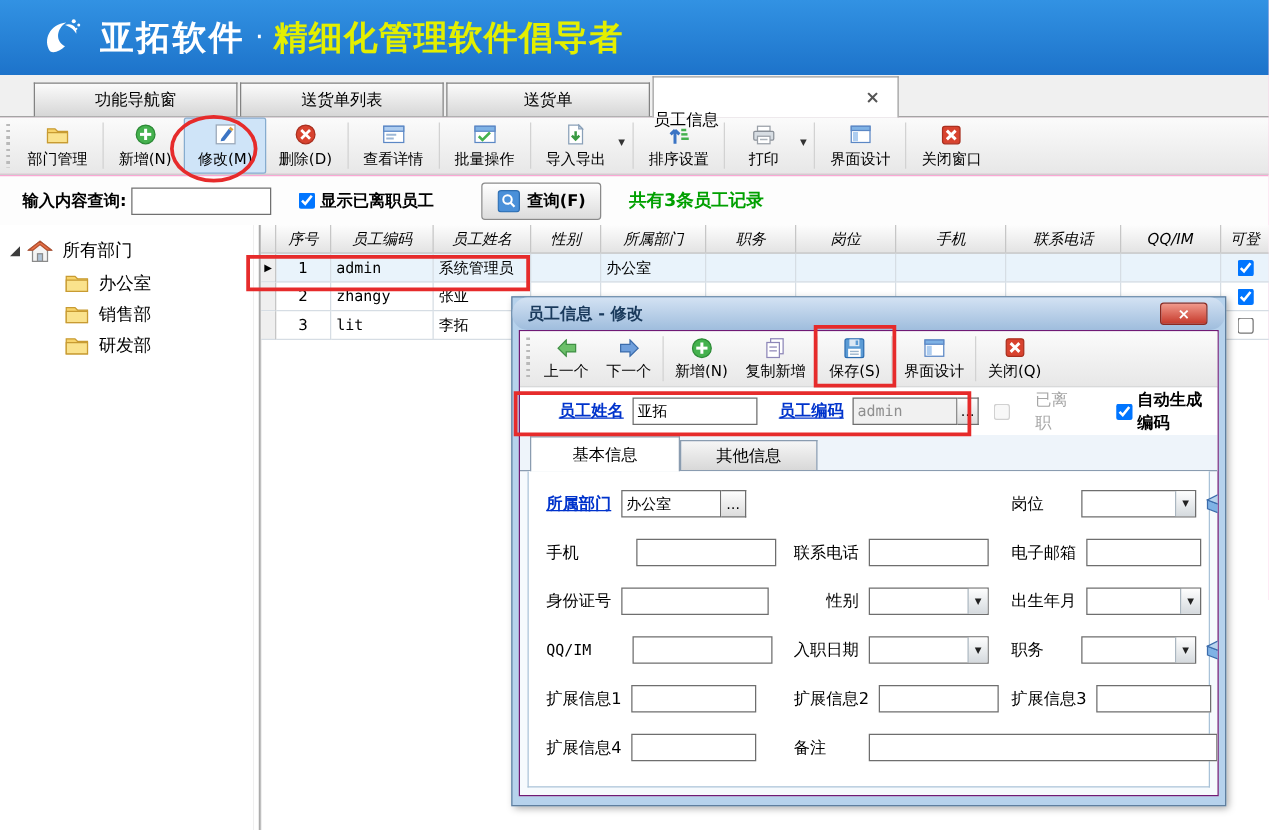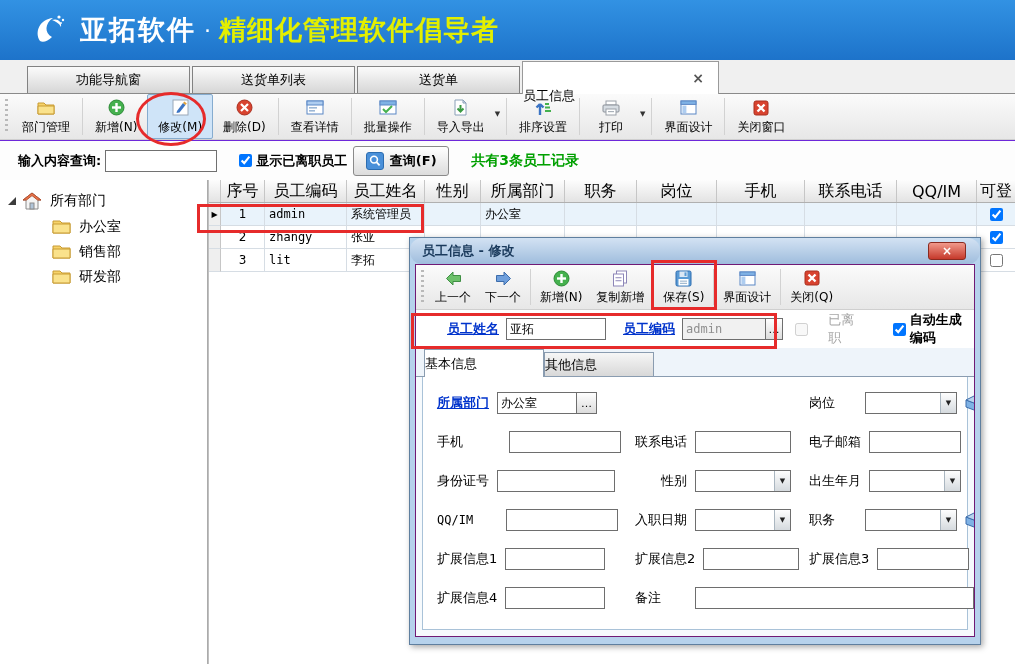--- a/index.html
+++ b/index.html
@@ -1,18 +1,18 @@
 <!DOCTYPE html>
 <html><head>
 <meta charset="utf-8">
 <style>
   * { margin:0; padding:0; box-sizing:border-box; }
   html,body { width:1015px; height:664px; }
   body { font-family:"DejaVu Sans",sans-serif; font-size:12px; color:#000; background:#fff; overflow:hidden; }
-  .screen { position:relative; width:1015px; height:480px; background:#6d28d9; }
+  .screen { position:relative; width:1015px; height:480px; background:#f9a8d4; }
 
   
   .app-header { position:absolute; left:0; top:0; width:1015px; height:60px;
     background:linear-gradient(#3292e3,#1d73ca); display:flex; align-items:center; }
   .logo-wrap { display:flex; align-items:center; margin-left:30px; }
   .logo-mark { width:40px; height:40px; margin-right:10px; }
   .logo-text { color:#fff; font-size:27px; font-weight:bold; letter-spacing:2px; }
   .logo-dot { color:#fff; font-size:22px; margin:0 8px; }
   .slogan { color:#e3ef00; font-size:27px; font-weight:bold; letter-spacing:1px;text-align:center; }
 
@@ -43,21 +43,21 @@
   .tsep { width:1px; background:#d2d2d2; margin:4px 2px; }
   .tarrow { display:flex; align-items:flex-start; padding-top:16px; font-size:7px; color:#333; margin:0 4px 0 0; }
 
   
   .filterbar { position:absolute; left:0; top:141px; width:1015px; height:39px; background:#fdfdfd;
     display:flex; align-items:center; }
   .q-label { font-weight:bold; margin-left:18px; font-size:13px; }
   .q-input { width:112px; height:22px; border:1px solid #707070; margin-left:4px; font-size:12px; padding:0 3px; background:#fff; }
   .q-check { display:flex; align-items:center; margin-left:22px; font-size:13px; font-weight:bold; }
   .q-check input { margin-right:4px; }
-  .q-btn { margin-left:6px; height:30px; width:96px; border:1px solid #8a8a8a; border-radius:3px;
+  .q-btn { margin-left:38px; height:30px; width:96px; border:1px solid #8a8a8a; border-radius:3px;
     background:linear-gradient(#ffffff,#dcdcdc); display:flex; align-items:center; justify-content:center;
     font-size:13px; font-weight:bold; cursor:pointer;text-align:right; }
   .q-btn .mag { width:18px; height:18px; margin-right:6px; }
   .rec-count { color:#00a000; font-size:14px; font-weight:bold; margin-left:22px; }
 
   
   .main { position:absolute; left:0; top:180px; width:1015px; height:484px; }
   .tree { position:absolute; left:0; top:0; width:204px; height:484px; background:#fff;
     border-right:1px solid #ababab; }
   .tree:after { content:""; position:absolute; right:-5px; top:0; width:4px; height:484px; background:#fff; border-right:1px solid #ababab; }
@@ -65,21 +65,21 @@
   .tree-exp { width:0; height:0; border-left:8px solid transparent; border-bottom:8px solid #3c3c3c; margin-right:6px; }
   .tree-root .tico { margin-right:8px; }
   .tree-item { display:flex; align-items:center; height:25px; margin-left:52px; font-size:14px; }
   .tree-item .tico { margin-right:8px; }
 
   
   .grid { position:absolute; left:208px; top:0; right:0; height:484px; background:#fff; border-left:1px solid #c0c0c0; }
   .g-row { display:grid; grid-template-columns:12px 44px 82px 78px 56px 84px 72px 80px 88px 92px 80px 39px; height:23px; }
   .g-h { background:linear-gradient(#fdfdfd,#e3e3e3); border-bottom:1px solid #b0b0b0; }
   .g-h .g-cell { border-right:1px solid #c6c6c6; display:flex; align-items:center; justify-content:center;
-    font-size:16px; white-space:nowrap; overflow:hidden; }
+    font-size:12px; white-space:nowrap; overflow:hidden;font-style:italic; }
   .g-b .g-cell { border-right:1px solid #d6dde4; border-bottom:1px solid #d6dde4; display:flex; align-items:center;
     padding:0 4px; white-space:nowrap; overflow:hidden; font-size:12px; }
   .g-b.sel { background:#e9f3fb; }
   .g-cell.sel-col { background:#efefef; border-right:1px solid #c6c6c6; justify-content:center; padding:0; }
   .g-cell.num { justify-content:center; }
   .g-cell.code { font-family:"DejaVu Sans Mono",monospace; }
   .g-cell.chk { justify-content:center; padding:0; }
   .row-arrow { font-size:8px; color:#000; }
 
   
@@ -103,21 +103,21 @@
   .t-input { height:22px; border:1px solid #6e6e6e; background:#fff; font-size:12px; padding:0 3px; }
   .t-input:disabled { background:#f1f1f1; color:#8f8f8f; font-family:"DejaVu Sans Mono",monospace; }
   .mini-btn { width:20px; height:22px; border:1px solid #6e6e6e; border-left:none;
     background:linear-gradient(#fefefe,#dcdcdc); display:flex; align-items:center; justify-content:center;
     font-size:11px; cursor:pointer; }
   .chk-line { display:flex; align-items:center; font-size:13px; }
   .chk-line input { margin-right:4px; }
   .chk-line.disabled { color:#a6a6a6;gap:16px; }
   .d-tabstrip { height:29px; display:flex; align-items:flex-end; padding-left:8px; border-bottom:1px solid #8a9cb0; background:#eef4fa; }
   .d-tab { height:24px; width:110px; background:linear-gradient(#f6f6f6,#d8d8d8); border:1px solid #8a9cb0; border-bottom:none;
-    display:flex; align-items:center; justify-content:flex-start; font-size:13px; cursor:pointer; }
+    display:flex; align-items:center; justify-content:center; font-size:13px; cursor:pointer; }
   .d-tab.active { height:28px; width:120px; background:#fff; margin-bottom:-1px; z-index:2; position:relative; }
   .d-content { flex:1; background:#fff; margin:0 6px 6px 6px; border:1px solid #a9c2d8; border-top:none; position:relative; }
   .fx { position:absolute; display:flex; align-items:center; height:24px; }
   .combo { display:flex; align-items:stretch; border:1px solid #6e6e6e; background:#fff; height:22px; }
   .combo .c-val { flex:1; }
   .combo .dd { width:16px; background:linear-gradient(#fefefe,#d5dade); border-left:1px solid #aab6c0;
     display:flex; align-items:center; justify-content:center; font-size:7px; color:#222; cursor:pointer; }
   .lookup { display:flex; align-items:center; }
   .lookup .t-input { width:80px; }
   .book { margin-left:7px; }

